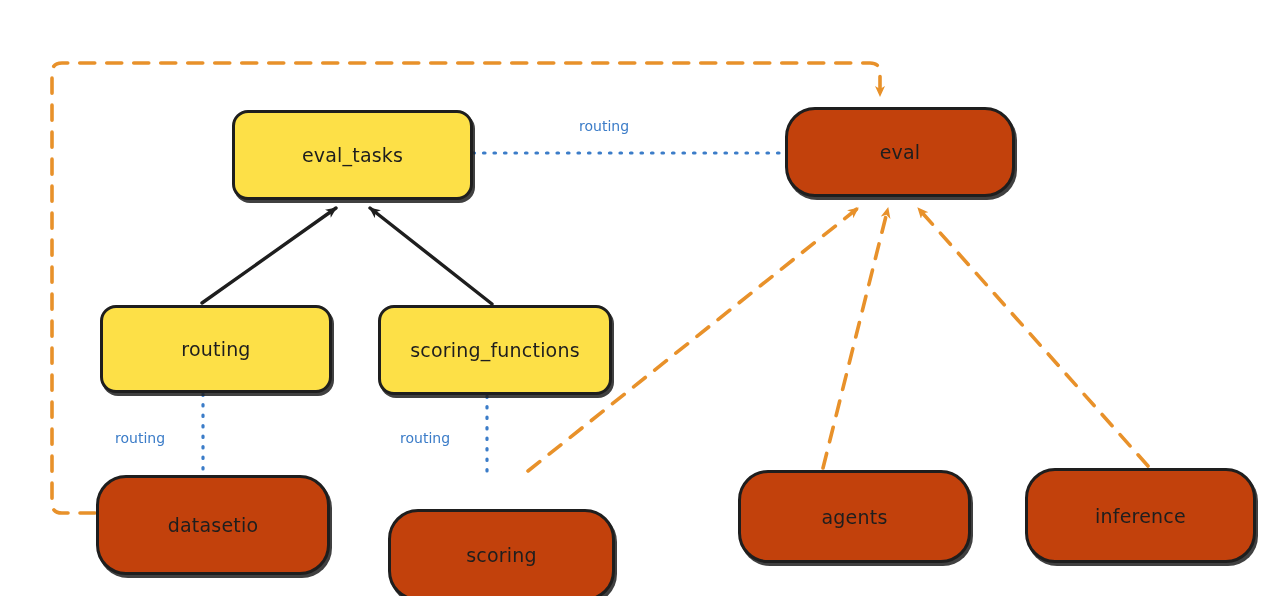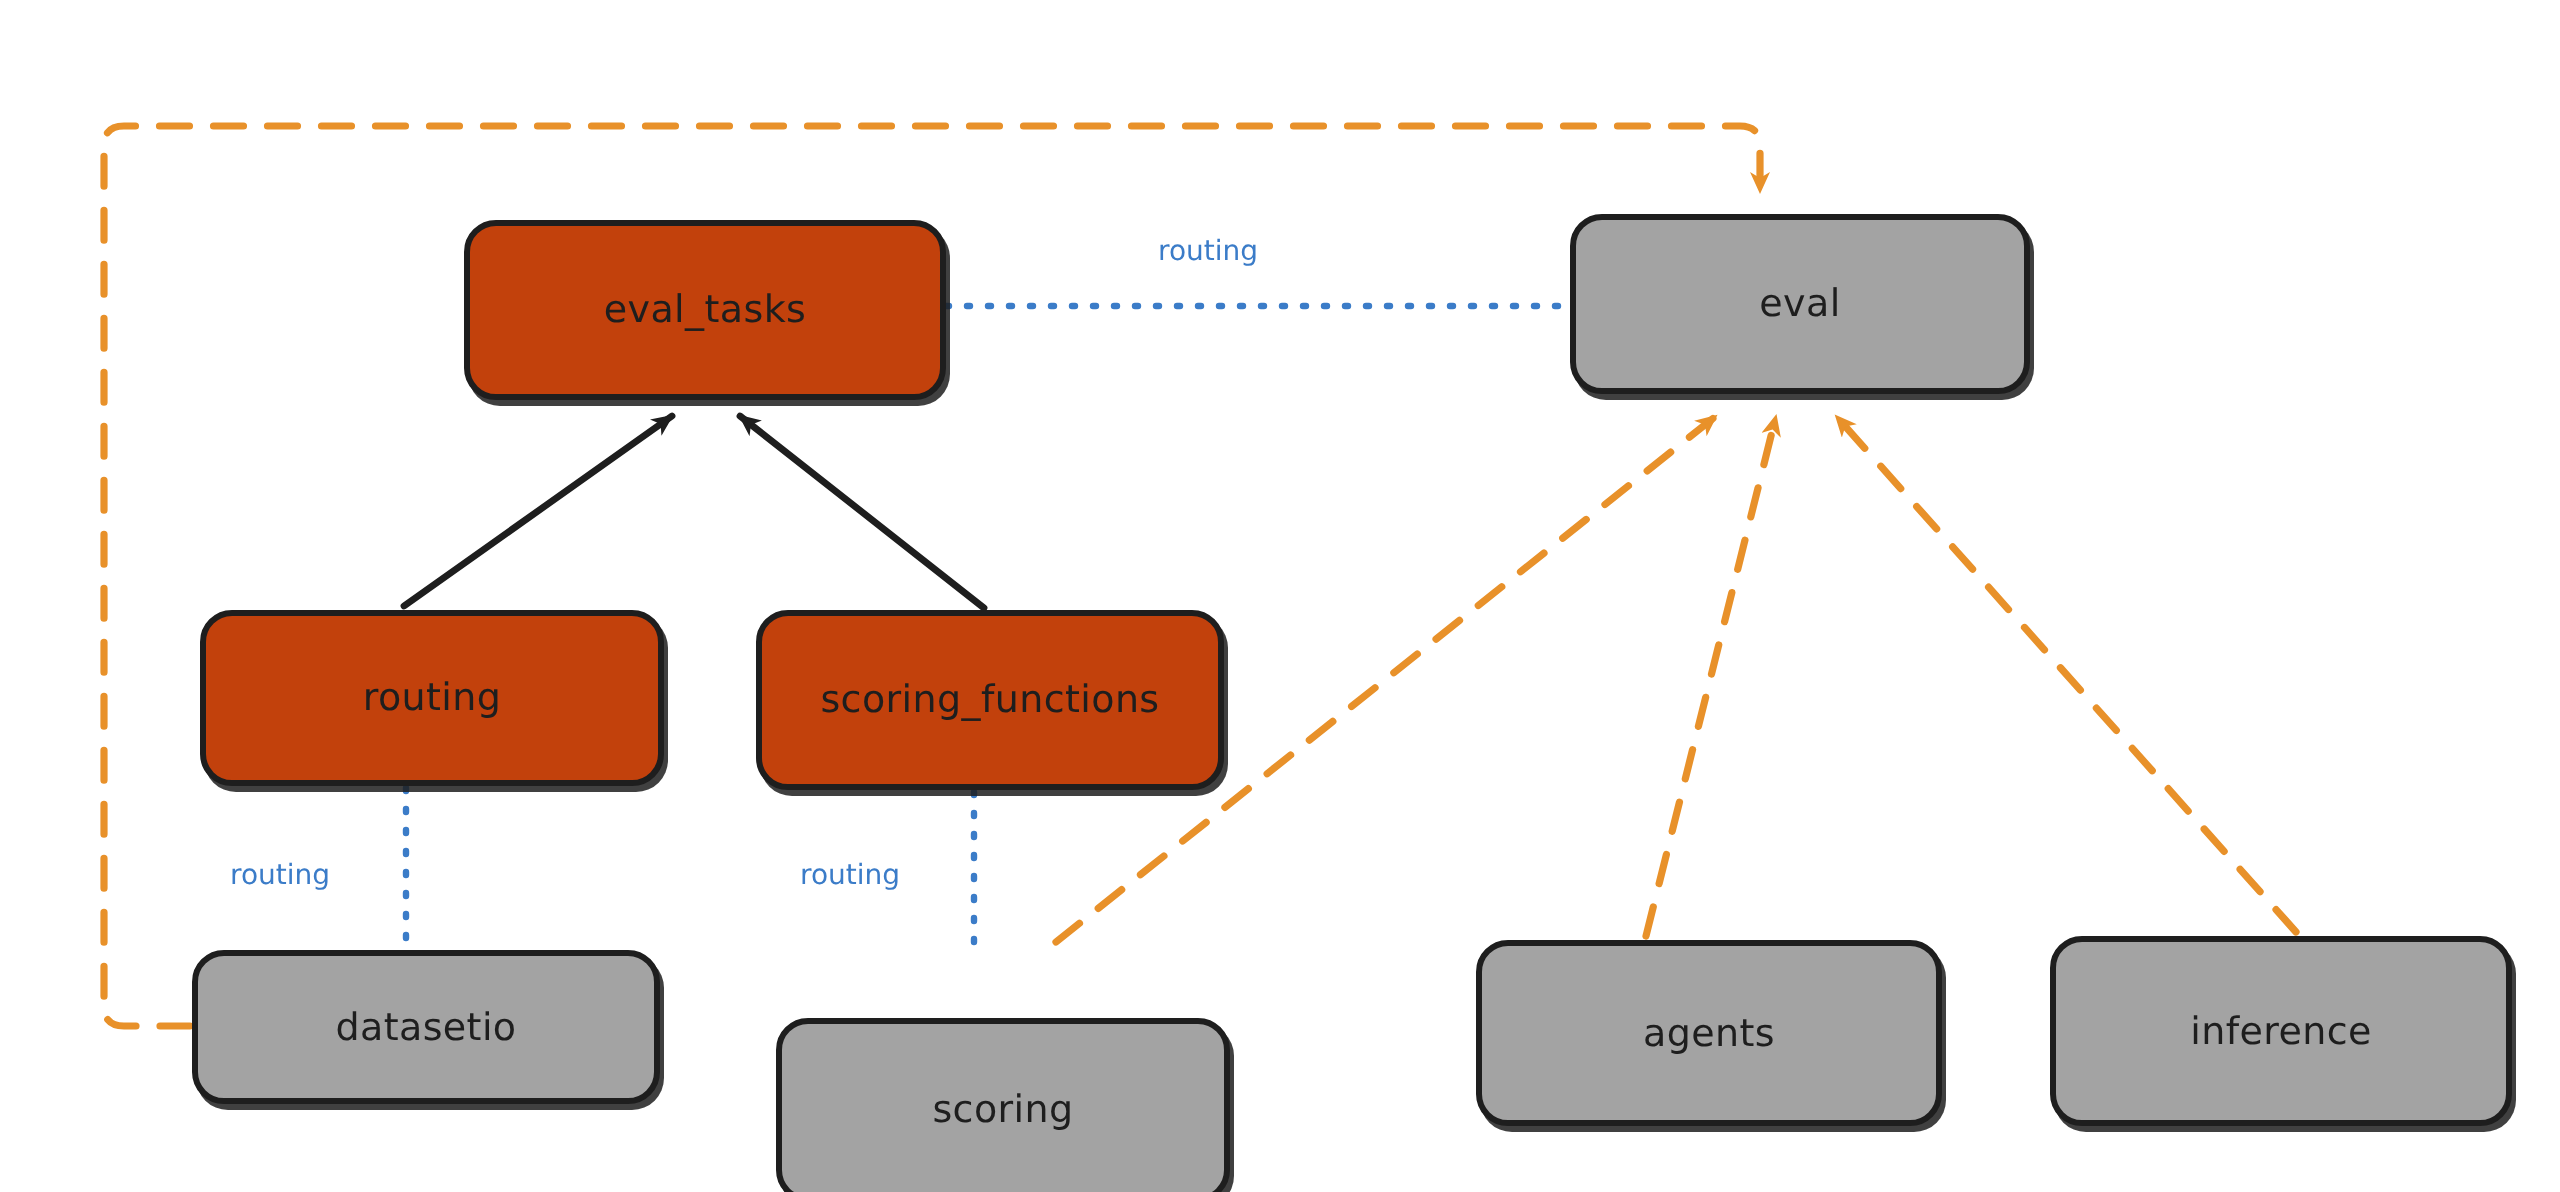--- a/index.html
+++ b/index.html
@@ -33,24 +33,25 @@
     border: 3px solid #1e1e1e;
     border-radius: 16px;
     font-family: "DejaVu Sans", sans-serif;
     font-size: 19px;
     color: #1e1e1e;
     letter-spacing: 0.2px;
     box-shadow: 2px 3px 0 rgba(30,30,30,0.85);
     z-index: 3;
   }
   .node.blue {
-    background: #c2410c;
+    background: #fde047;
   }
   .node.green {
-    background: #a3a3a3;
+    background: #c2410c;
+    border-radius: 30px;
   }
   .node-label {
     pointer-events: none;
     white-space: nowrap;
   }
   .edge-label {
     position: absolute;
     font-family: "DejaVu Sans", sans-serif;
     font-size: 14px;
     color: #3b7cc8;
@@ -101,21 +102,21 @@
   </div>
 
   <div class="node blue" style="left:100px; top:305px; width:232px; height:88px;">
     <span class="node-label">routing</span>
   </div>
 
   <div class="node blue" style="left:378px; top:305px; width:234px; height:90px;">
     <span class="node-label">scoring_functions</span>
   </div>
 
-  <div class="node green" style="left:96px; top:475px; width:234px; height:77px;text-align:center;">
+  <div class="node green" style="left:96px; top:475px; width:234px; height:100px;text-align:center;">
     <span class="node-label">datasetio</span>
   </div>
 
   <div class="node green" style="left:388px; top:473px; width:227px; height:92px;margin-top:36px;">
     <span class="node-label">scoring</span>
   </div>
 
   <div class="node green" style="left:738px; top:470px; width:233px; height:93px;justify-content:center;">
     <span class="node-label">agents</span>
   </div>

